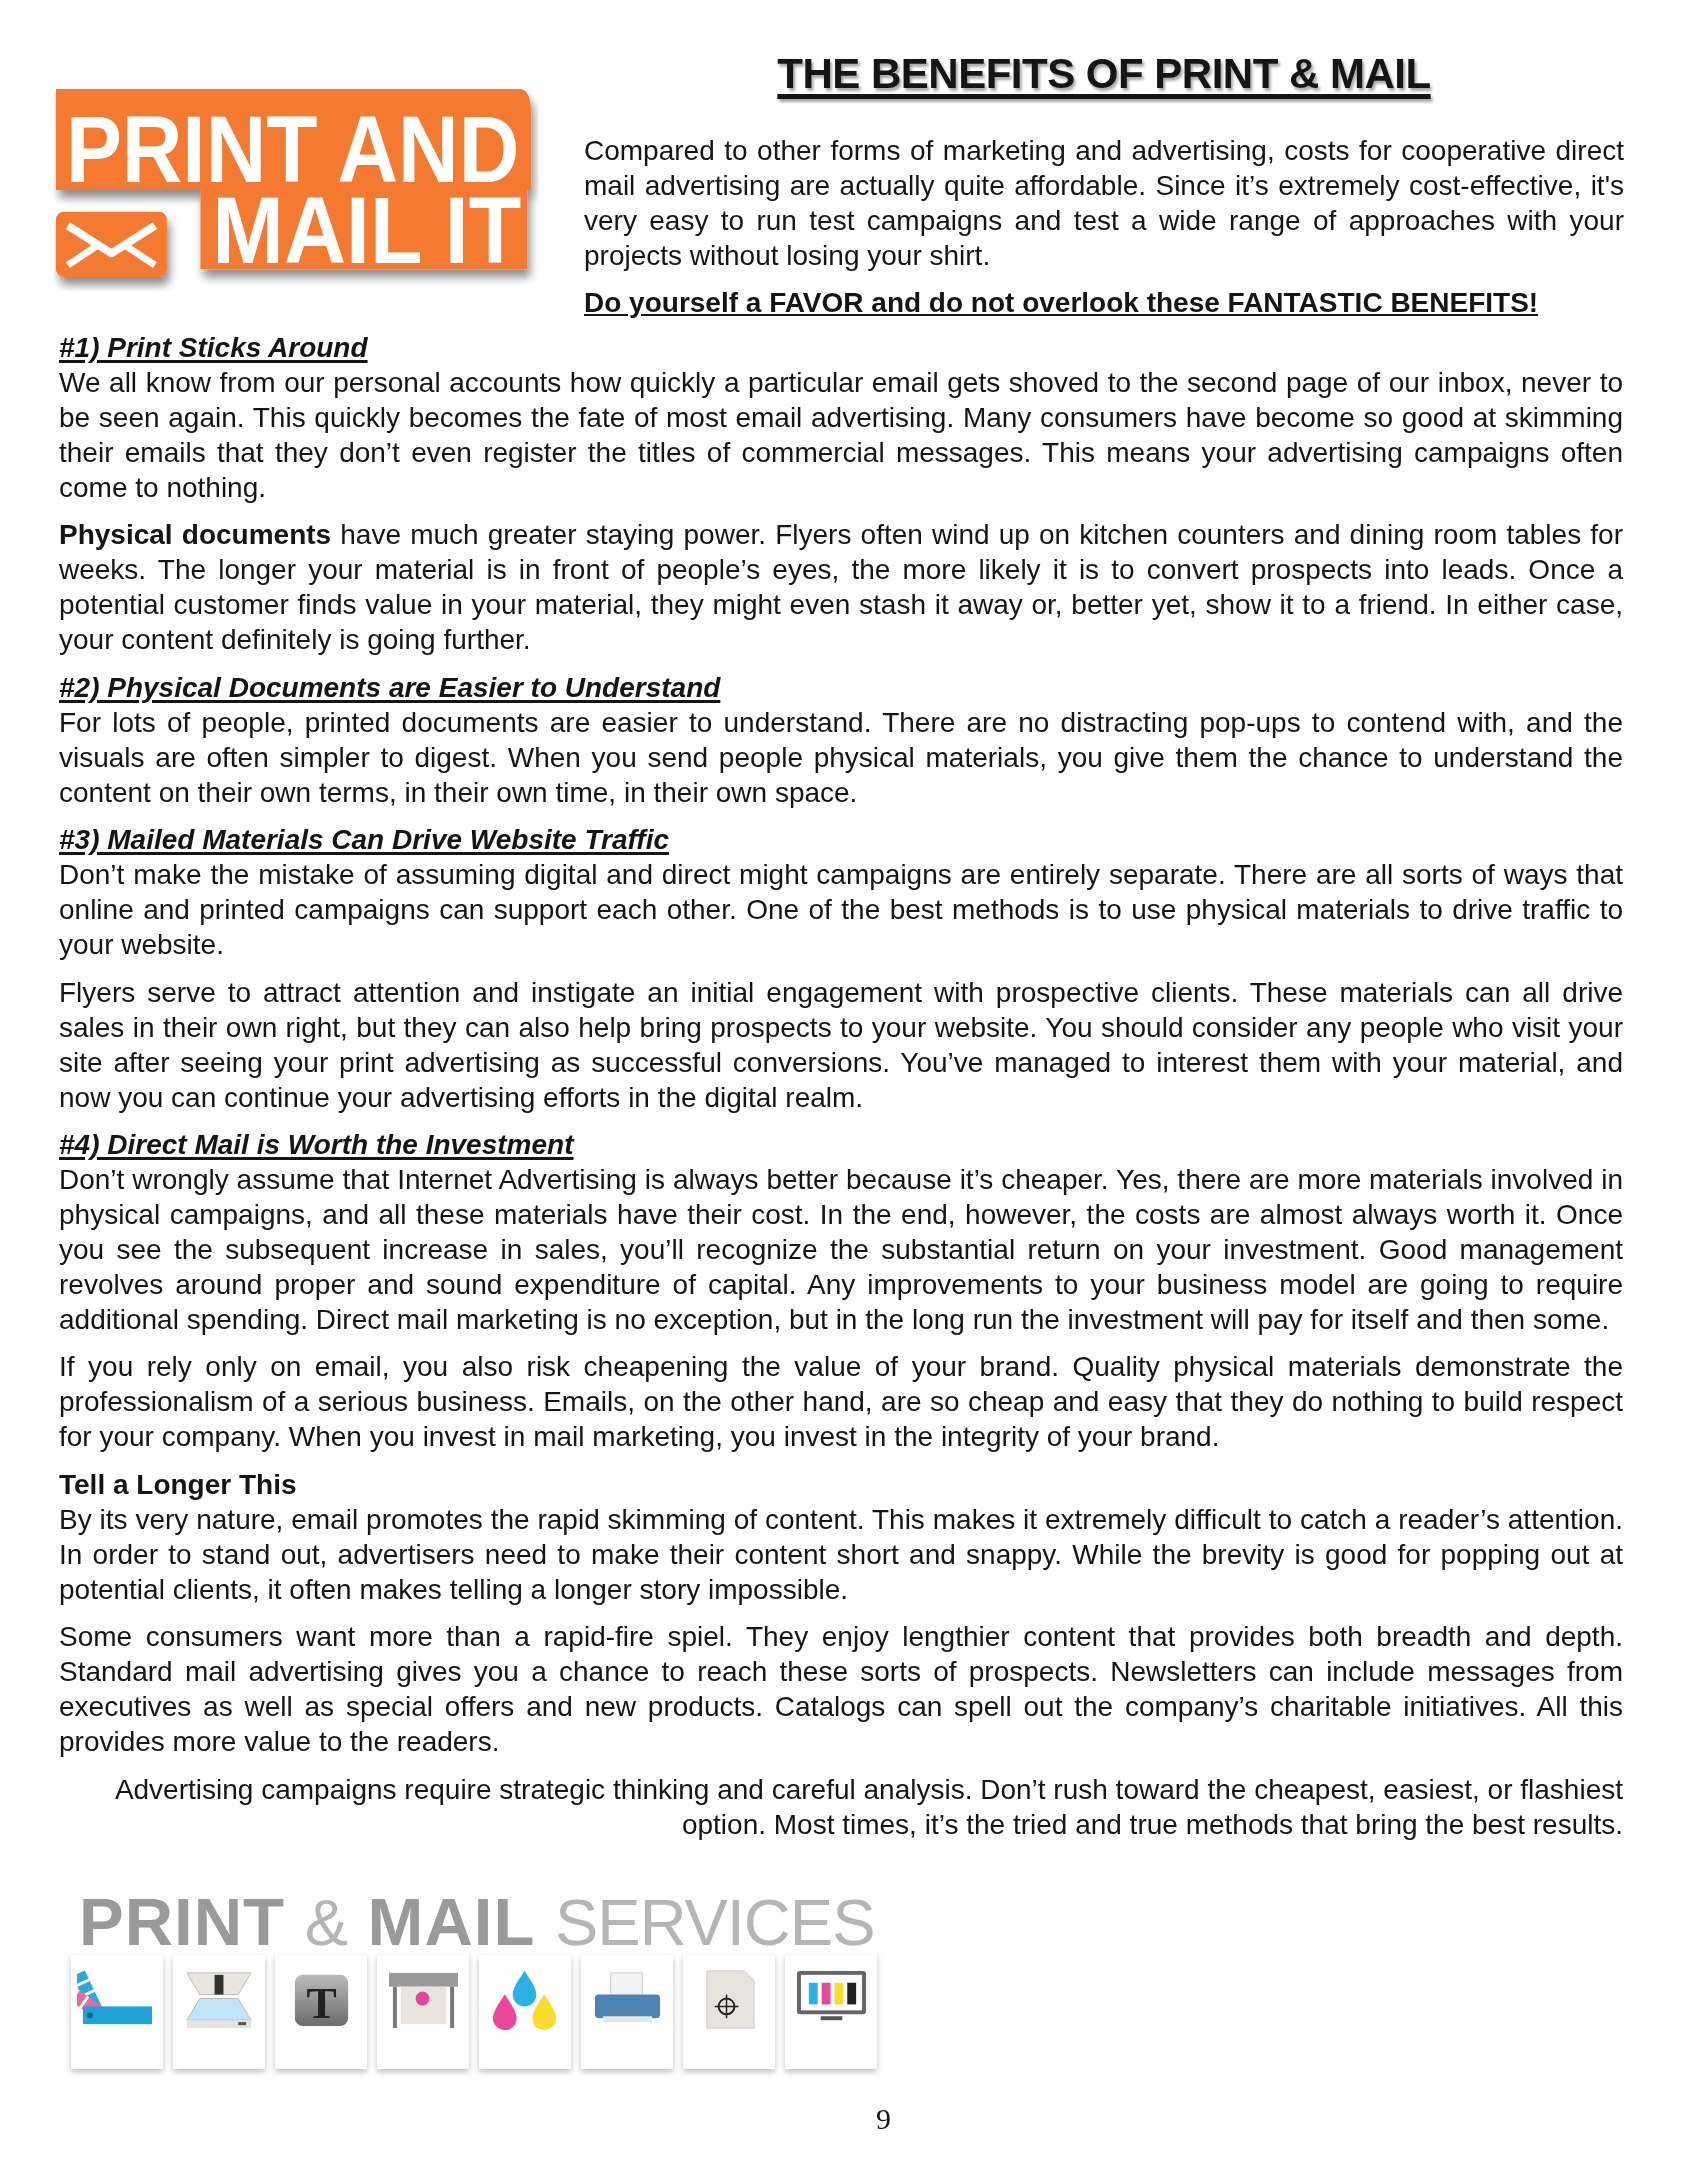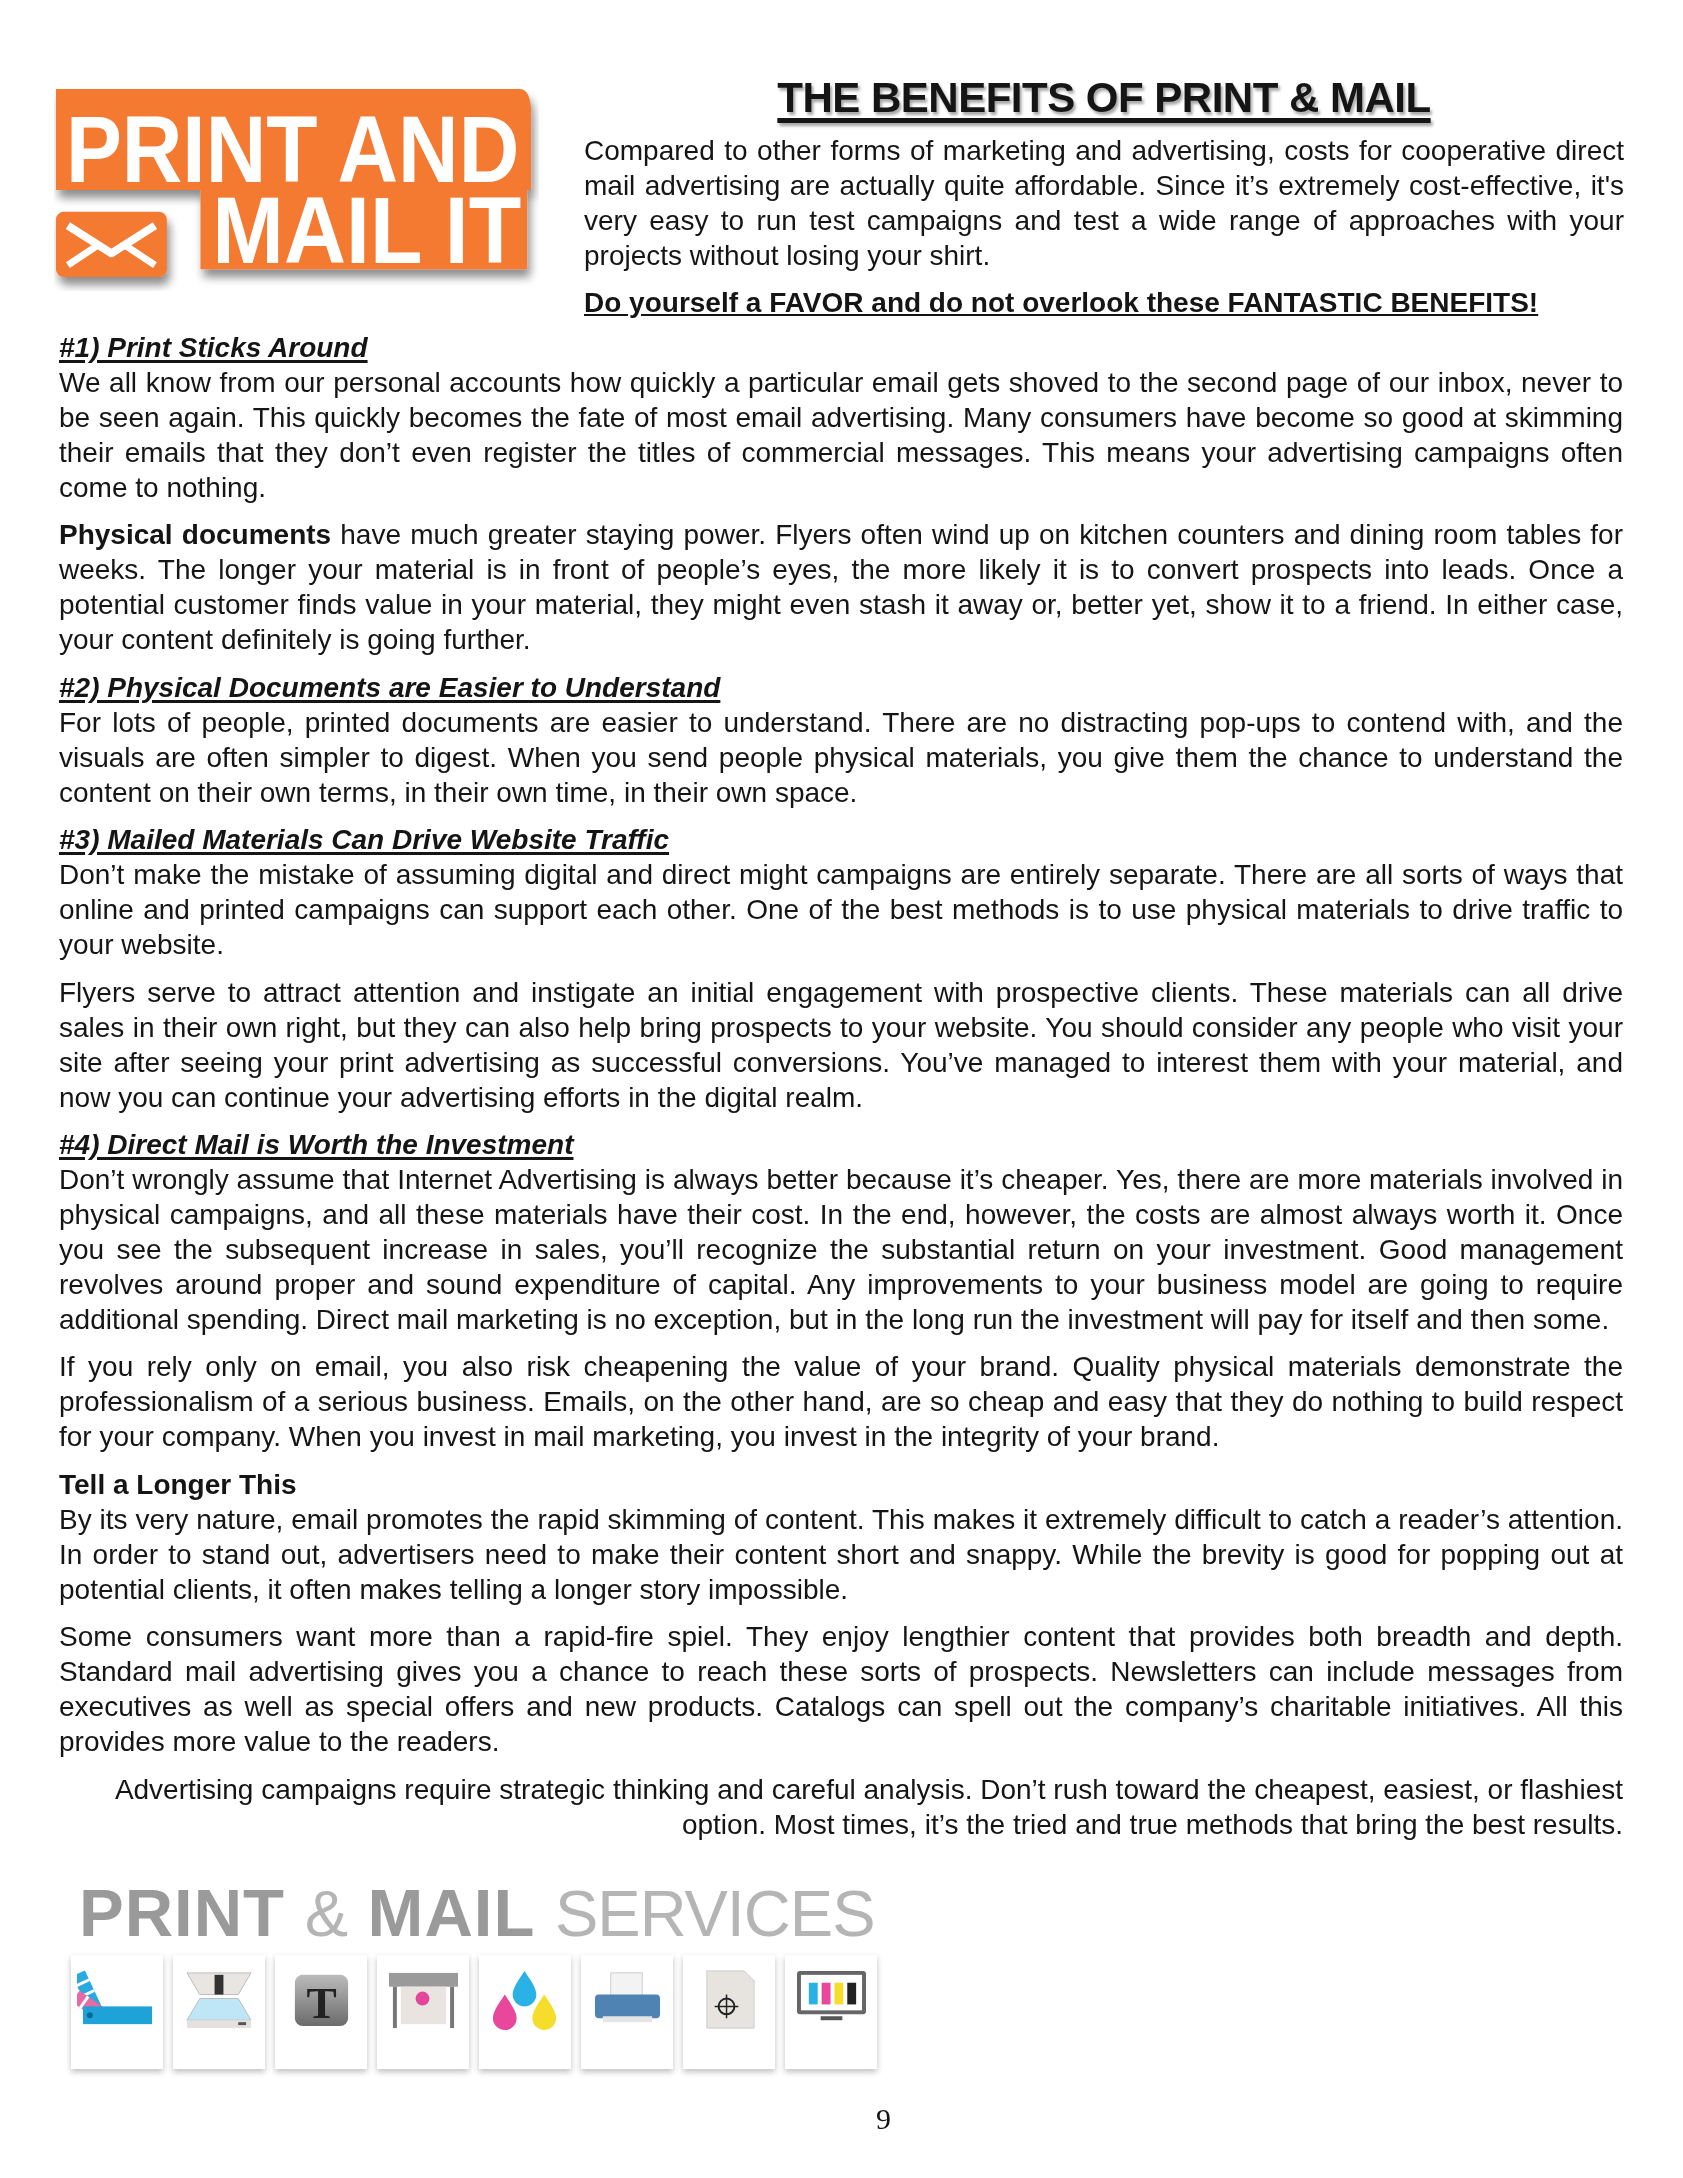--- a/index.html
+++ b/index.html
@@ -1,31 +1,31 @@
 <!DOCTYPE html>
 <html><head>
 <meta charset="utf-8">
 <style>
   html, body { margin:0; padding:0; background:#fff; }
   body { width:1683px; height:2178px; position:relative; overflow:hidden;
          font-family:"Liberation Sans", sans-serif; color:#151515; }
   .logo { position:absolute; left:54px; top:83px; width:485px; height:208px; }
-  .title { position:absolute; left:584px; width:1040px; top:73px; text-align:center;
+  .title { position:absolute; left:584px; width:1040px; top:49px; text-align:center;
            font-size:42px; font-weight:bold; letter-spacing:-0.5px; line-height:50px;
            text-decoration:underline; text-decoration-thickness:5px; text-underline-offset:6px;
            text-shadow:2px 3px 3px rgba(0,0,0,0.35); margin:0; }
   .intro { position:absolute; left:584px; width:1040px; top:133px; font-size:28px; line-height:35px; }
   .intro p { margin:0; text-align:justify; }
   .intro .callout { font-weight:bold; margin-top:12px; text-align:left;text-decoration:underline; }
   .main { position:absolute; left:59px; width:1564px; top:330px; font-size:28px; line-height:35px; }
   .main h2 { font-size:28px; margin:0; font-weight:bold; line-height:35px; }
   .main h2.u { text-decoration:underline; text-decoration-thickness:3px; text-underline-offset:3px;font-style:italic; }
   .main p { margin:0 0 12.4px 0; text-align:justify; }
   .main p.last { text-align:right; }
-  .footer-logo { position:absolute; left:79px; top:1878px; font-size:67px; color:#9a9a9a; white-space:nowrap; letter-spacing:1px; line-height:69px; }
+  .footer-logo { position:absolute; left:79px; top:1878px; font-size:67px; color:#9a9a9a; white-space:nowrap; letter-spacing:1px; line-height:88px; }
   .footer-logo .b { font-weight:bold; }
   .footer-logo .thin { color:#b5b5b5; font-weight:normal; font-size:65px; letter-spacing:0; }
   .tiles { position:absolute; left:71px; top:1955px; display:flex; gap:10px; }
   .tile { width:92px; height:114px; background:#fff; box-shadow:0 3px 6px rgba(0,0,0,0.25); position:relative; }
   .tile svg { position:absolute; left:6px; top:10px; width:80px; height:69px; }
   .pagenum { position:absolute; left:0; width:1767px; top:2102px; text-align:center; font-family:"Liberation Serif", serif; font-size:30px; }
 </style>
 </head>
 <body>
 

